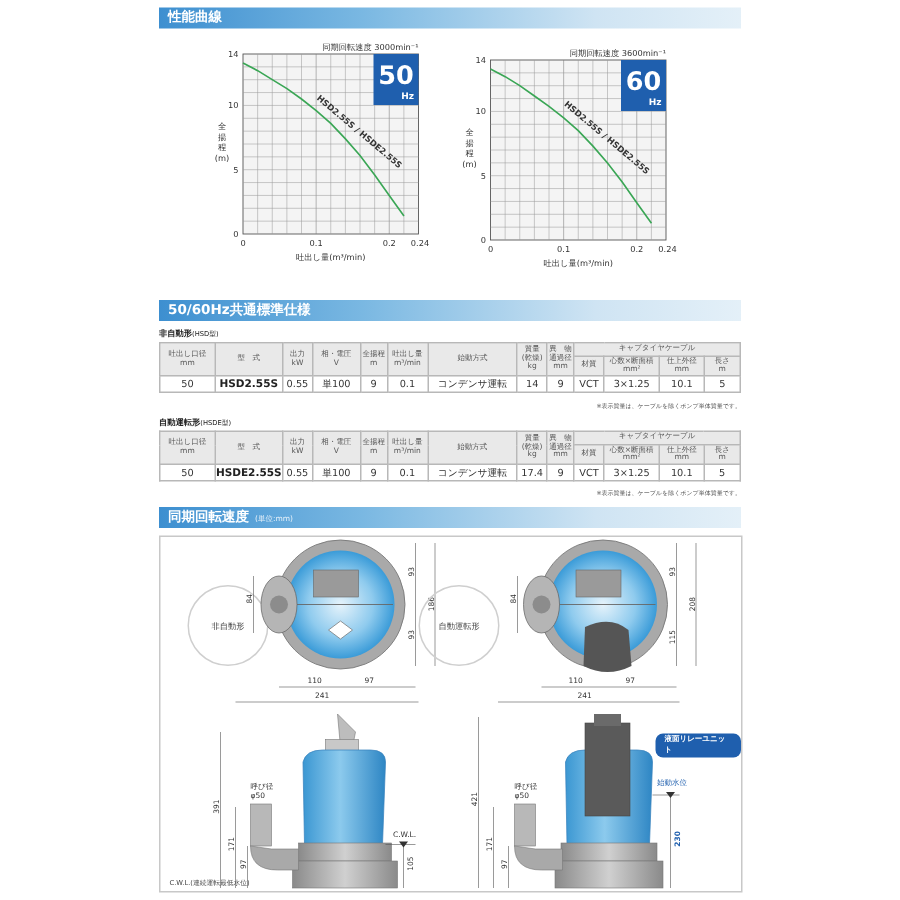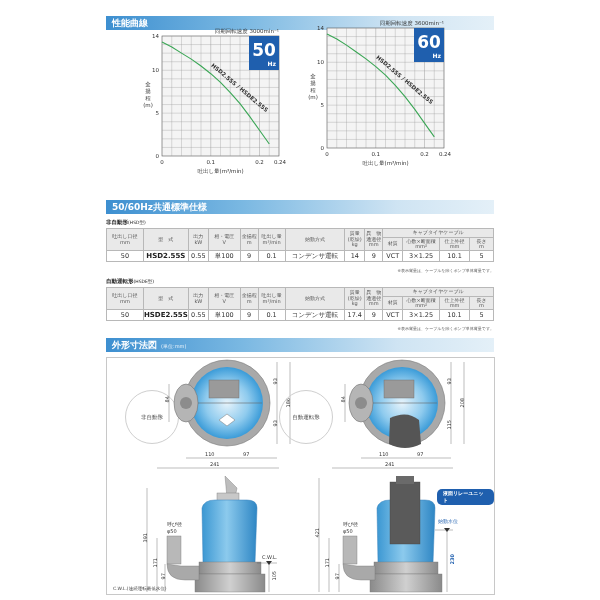--- a/index.html
+++ b/index.html
@@ -50,21 +50,21 @@
   .vtext { writing-mode: vertical-rl; transform: rotate(180deg); }
   .relay-badge {
     position: absolute; background: #1f5fae; color: #fff; font-size: 5px;
     border-radius: 5px; padding: 1px 6px; line-height: 7px; font-weight: bold;
   }
   .footnote { position: absolute; font-size: 4.5px; color: #444; }
 </style>
 </head>
 <body>
 
-<div class="section-bar" style="top:16px;">
+<div class="section-bar" style="top:5px;">
   <span>性能曲線</span>
 </div>
 
 <div class="chart" id="chart0" style="left:140px; top:26px;">
     <svg width="152" height="158" class="chart-text">
       <rect x="22" y="10" width="117" height="120" fill="#f4f4f4" stroke="#555" stroke-width="0.6"></rect>
       <line x1="31.75" y1="10" x2="31.75" y2="130" stroke="#999" stroke-width="0.35"></line>
       <line x1="41.5" y1="10" x2="41.5" y2="130" stroke="#999" stroke-width="0.35"></line>
       <line x1="51.25" y1="10" x2="51.25" y2="130" stroke="#999" stroke-width="0.35"></line>
       <line x1="61" y1="10" x2="61" y2="130" stroke="#999" stroke-width="0.35"></line>
@@ -102,21 +102,21 @@
       <text x="70.75" y="138" font-size="5.5" text-anchor="middle" fill="#333">0.1</text>
       <text x="119.5" y="138" font-size="5.5" text-anchor="middle" fill="#333">0.2</text>
       <text x="140" y="138" font-size="5.5" text-anchor="middle" fill="#333">0.24</text>
       <text x="80.5" y="147" font-size="5.5" text-anchor="middle" fill="#333">吐出し量(m³/min)</text>
       <text x="8" y="60" font-size="5.5" text-anchor="middle" fill="#333">全</text>
       <text x="8" y="67" font-size="5.5" text-anchor="middle" fill="#333">揚</text>
       <text x="8" y="74" font-size="5.5" text-anchor="middle" fill="#333">程</text>
       <text x="8" y="81" font-size="5.5" text-anchor="middle" fill="#333">(m)</text>
     </svg>
   </div>
-<div class="chart" id="chart1" style="left:305px; top:18px;">
+<div class="chart" id="chart1" style="left:305px; top:30px;">
     <svg width="152" height="158" class="chart-text">
       <rect x="22" y="10" width="117" height="120" fill="#f4f4f4" stroke="#555" stroke-width="0.6"></rect>
       <line x1="31.75" y1="10" x2="31.75" y2="130" stroke="#999" stroke-width="0.35"></line>
       <line x1="41.5" y1="10" x2="41.5" y2="130" stroke="#999" stroke-width="0.35"></line>
       <line x1="51.25" y1="10" x2="51.25" y2="130" stroke="#999" stroke-width="0.35"></line>
       <line x1="61" y1="10" x2="61" y2="130" stroke="#999" stroke-width="0.35"></line>
       <line x1="70.75" y1="10" x2="70.75" y2="130" stroke="#777" stroke-width="0.35"></line>
       <line x1="80.5" y1="10" x2="80.5" y2="130" stroke="#999" stroke-width="0.35"></line>
       <line x1="90.25" y1="10" x2="90.25" y2="130" stroke="#999" stroke-width="0.35"></line>
       <line x1="100" y1="10" x2="100" y2="130" stroke="#999" stroke-width="0.35"></line>
@@ -271,21 +271,21 @@
       <td>3×1.25</td>
       <td>10.1</td>
       <td>5</td>
     </tr>
   </tbody>
     </table>
   <div class="note" style="top:326px;">※表示質量は、ケーブルを除くポンプ単体質量です。</div>
   </div>
 
 <div class="section-bar" style="top:338px;">
-  <span>外形寸法図</span><span class="sub">(単位:mm)</span>
+  <span>同期回転速度</span><span class="sub">(単位:mm)</span>
 </div>
 
 <div class="frame">
 
   <div class="circle-label" style="left:18px; top:32px;">
     <span>非自動形</span>
   </div>
   <svg width="389" height="238" style="position:absolute;left:0;top:0;">
     <defs>
       <radialGradient id="blueTop" cx="50%" cy="50%" r="50%">

